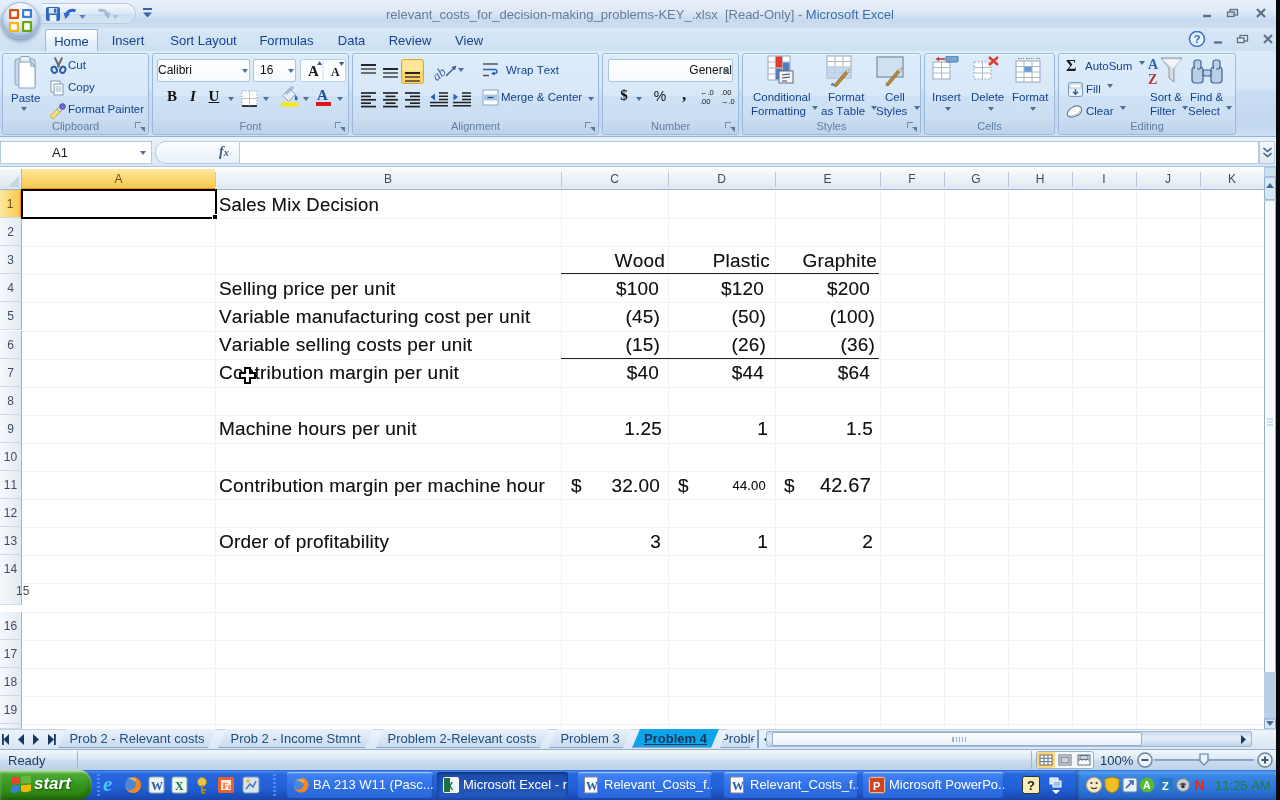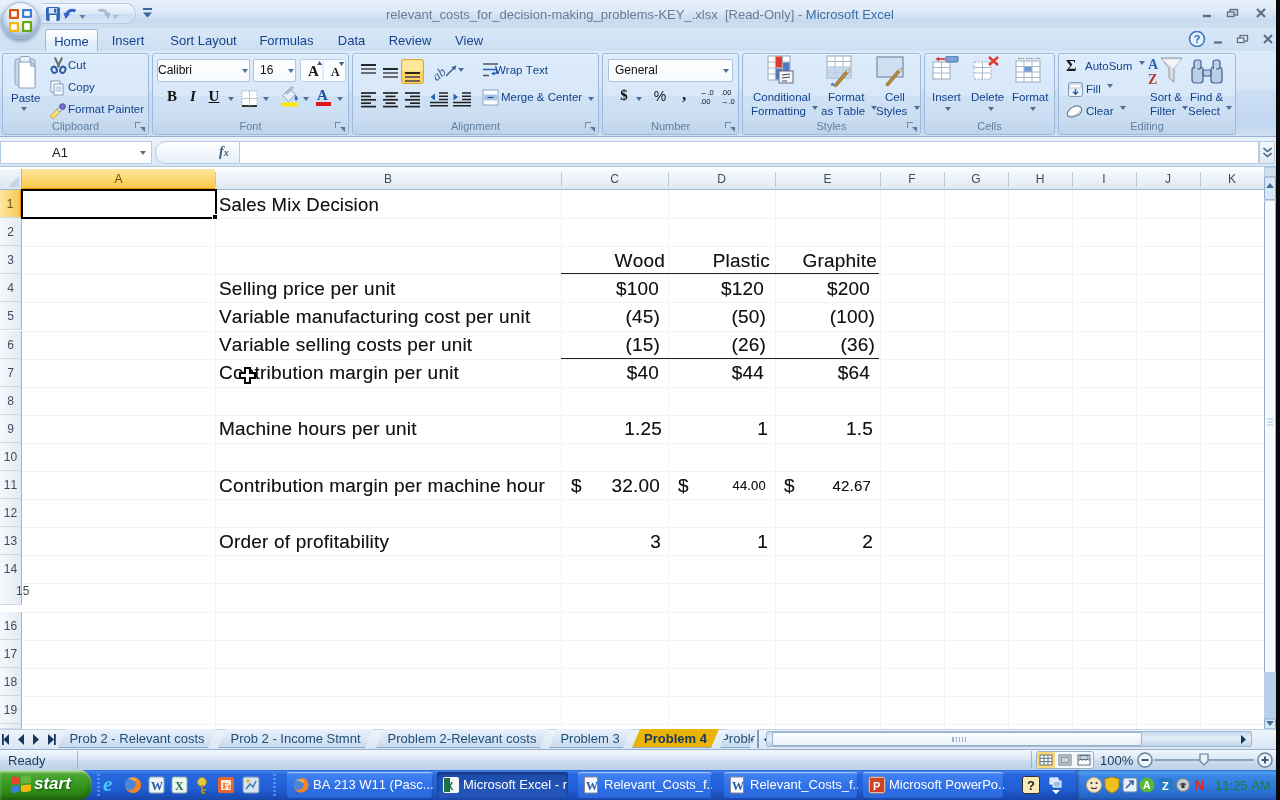--- a/index.html
+++ b/index.html
@@ -41,21 +41,21 @@
 #selall{left:0;top:169px;width:22px;height:21px;background:linear-gradient(#f2f7fb,#dce6f0);border-right:1px solid #9eb6ce;border-bottom:1px solid #9eb6ce;}
 #selall:before{content:"";position:absolute;right:2px;bottom:2px;width:0;height:0;border-left:11px solid transparent;border-bottom:11px solid #c8d4e0;}
 .rowh{position:absolute;left:0;width:22px;background:linear-gradient(90deg,#f6f9fc,#e2eaf2);border-right:1px solid #9eb6ce;border-bottom:1px solid #cdd9e5;text-align:center;font-size:12px;color:#404c5c;}
 .gvl{position:absolute;width:1px;background:#eff3f8;}
 .ct{position:absolute;font-size:19.5px;color:#131313;white-space:nowrap;letter-spacing:0.2px;text-shadow:0 0 0.5px rgba(20,20,20,.45);}
 
 #vsb{left:1264px;top:167px;width:12px;height:562px;background:linear-gradient(90deg,#cfdff0,#e8f1f9 40%,#cfdff0);}
 
 #sheetbar{left:0;top:729px;width:1276px;height:20px;background:linear-gradient(#eef4fb,#d9e6f4);border-top:1px solid #c3d2e2;}
 .stab{position:absolute;top:729px;height:19px;line-height:20px;font-size:13px;color:#1e4e79;text-align:center;background:linear-gradient(#eaf2fb,#c9dbf0);clip-path:polygon(8px 0,100% 0,calc(100% - 8px) 100%,0 100%);border-bottom:1px solid #8fa8c8;}
-.stab.act{background:#eab308;color:#16365c;font-weight:bold;z-index:5;}
+.stab.act{background:#0ea5e9;color:#16365c;font-weight:bold;z-index:5;text-decoration:underline;}
 #hsb{left:766px;top:731px;width:486px;height:16px;background:linear-gradient(#c8d9ec,#e4eef7 45%,#bfd3e9);border:1px solid #a0b8d0;border-radius:2px;}
 #hsbthumb{left:772px;top:732px;width:370px;height:14px;background:linear-gradient(#fdfeff,#e8f0f8);border:1px solid #98b1cc;border-radius:2px;}
 
 #statusbar{left:0;top:749px;width:1276px;height:21px;background:linear-gradient(#f0f6fc 0%,#dfeaf6 40%,#cbdcee 55%,#bcd1e9 100%);border-top:1px solid #96aecd;}
 
 #taskbar{left:0;top:770px;width:1280px;height:30px;background:linear-gradient(#2862d8 0%,#3f83ea 5%,#2767dd 15%,#2160d6 60%,#1c50bd 85%,#1846ab 100%);}
 .tbtn{position:absolute;top:772px;height:26px;border-radius:3px;background:linear-gradient(#71a5f8 0%,#3f80f4 10%,#2e6fe6 60%,#2a67da 100%);box-shadow:inset 0 1px 0 rgba(255,255,255,.4),inset -1px 0 1px rgba(0,0,40,.25);color:#fff;font-size:13px;line-height:26px;white-space:nowrap;overflow:hidden;}
 .tbtn.pressed{background:linear-gradient(#1c4aa8 0%,#2152b4 50%,#2558bd 100%);box-shadow:inset 0 1px 3px rgba(0,0,30,.5);}
 #blackstrip{left:1276px;top:0;width:4px;height:800px;background:#08080a;}
 svg{display:block;}
@@ -264,29 +264,29 @@
 <g stroke="#222" stroke-width="1.5" transform="translate(23,0)">
       <path d="M11 7 l9 0 M11 10.2 l9 0 M11 13.4 l9 0 M2 16.6 l18 0 M2 19.8 l18 0"></path>
     </g>
 <path d="M25.5 7.5 L30 11 L25.5 14.5 Z" fill="#2a62b0"></path>
 </svg>
 <svg class="abs" style="left:482px;top:62px" width="17" height="17" viewBox="0 0 17 17">
 <path d="M1 2 l15 0 M1 13.5 l6 0" stroke="#555" stroke-width="1.4"></path>
 <path d="M1 7.5 l12 0 c2.5 0 2.5 4 0 4 l-2 0" fill="none" stroke="#2a62b0" stroke-width="1.4"></path>
 <path d="M12.5 9.5 l-3.5 2 l3.5 2 z" fill="#2a62b0"></path>
 </svg>
-<div class="rlab" style="left:495px;top:64px;">Wrap Text</div>
+<div class="rlab" style="left:506px;top:64px;">Wrap Text</div>
 <svg class="abs" style="left:482px;top:89px" width="17" height="17" viewBox="0 0 17 17">
 <rect x="1" y="1" width="15" height="15" fill="#fff" stroke="#8aa4c0"></rect>
 <rect x="2" y="5.5" width="13" height="6" fill="#aac4e4"></rect>
 <path d="M5.5 8.5 l6 0" stroke="#1f4e8c" stroke-width="1.2"></path>
 </svg>
 <div class="rlab" style="left:501px;top:91px;">Merge &amp; Center</div>
 <div class="dd" style="left:588px;top:97px;"></div>
-<div class="combo" style="left:608px;top:59px;width:125px;height:23px;line-height:21px;padding-left:6px;">General<span class="dd" style="left:114px;top:9px;"></span></div>
+<div class="combo" style="left:608px;top:59px;width:125px;height:23px;line-height:21px;padding-left:6px;text-align:right;">General<span class="dd" style="left:114px;top:9px;"></span></div>
 <div class="tt" style="left:612px;top:87px;width:24px;text-align:center;font-size:15px;font-weight:bold;color:#111;font-family:'Liberation Serif',serif;">$</div>
 <div class="dd" style="left:636px;top:97px;"></div>
 <div class="tt" style="left:649px;top:88px;width:22px;text-align:center;font-size:14px;color:#111;">%</div>
 <div class="tt" style="left:674px;top:85px;width:20px;text-align:center;font-size:17px;font-weight:bold;color:#111;font-family:'Liberation Serif',serif;">,</div>
 <svg class="abs" style="left:698px;top:87px" width="42" height="22" viewBox="0 0 42 22">
 <g font-family="Liberation Sans" font-size="7.5" fill="#111">
 <text x="2" y="8">←.0</text>
       <text x="2" y="17">.00</text>
 <text x="23" y="8">.00</text>
       <text x="23" y="17">→.0</text>
@@ -490,21 +490,21 @@
 <div class="ct" style="left:219px;top:414.3px;height:28.1px;line-height:29.6px;font-size:19px;">Machine hours per unit</div>
 <div class="ct" style="left:442px;width:220px;text-align:right;top:414.3px;height:28.1px;line-height:29.6px;font-size:19px;">1.25</div>
 <div class="ct" style="left:548px;width:220px;text-align:right;top:414.3px;height:28.1px;line-height:29.6px;font-size:19px;">1</div>
 <div class="ct" style="left:653px;width:220px;text-align:right;top:414.3px;height:28.1px;line-height:29.6px;font-size:19px;">1.5</div>
 <div class="ct" style="left:219px;top:470.5px;height:28.1px;line-height:29.6px;font-size:19px;">Contribution margin per machine hour</div>
 <div class="ct" style="left:571px;top:470.5px;height:28.1px;line-height:29.6px;font-size:19px;">$</div>
 <div class="ct" style="left:440px;width:220px;text-align:right;top:470.5px;height:28.1px;line-height:29.6px;font-size:19px;">32.00</div>
 <div class="ct" style="left:678px;top:470.5px;height:28.1px;line-height:29.6px;font-size:19px;">$</div>
 <div class="ct" style="left:546px;width:220px;text-align:right;top:470.5px;height:28.1px;line-height:29.6px;font-size:13px;">44.00</div>
 <div class="ct" style="left:784px;top:470.5px;height:28.1px;line-height:29.6px;font-size:19px;">$</div>
-<div class="ct" style="left:651px;width:220px;text-align:right;top:470.5px;height:28.1px;line-height:29.6px;font-size:15px;">42.67</div>
+<div class="ct" style="left:651px;width:220px;text-align:right;top:470.5px;height:28.1px;line-height:29.6px;font-size:20px;">42.67</div>
 <div class="ct" style="left:219px;top:526.7px;height:28.1px;line-height:29.6px;font-size:19px;">Order of profitability</div>
 <div class="ct" style="left:441px;width:220px;text-align:right;top:526.7px;height:28.1px;line-height:29.6px;font-size:19px;">3</div>
 <div class="ct" style="left:548px;width:220px;text-align:right;top:526.7px;height:28.1px;line-height:29.6px;font-size:19px;">1</div>
 <div class="ct" style="left:653px;width:220px;text-align:right;top:526.7px;height:28.1px;line-height:29.6px;font-size:19px;">2</div>
 <div class="abs" style="left:561px;top:273.3px;width:318px;height:1px;background:#222;"></div>
 <div class="abs" style="left:561px;top:357.6px;width:318px;height:1px;background:#222;"></div>
 <div class="abs" style="left:21px;top:189px;width:196px;height:30px;border:2px solid #000;background:transparent;"></div>
 <div class="abs" style="left:212px;top:214px;width:6px;height:6px;background:#000;border:1px solid #fff;"></div>
 <svg class="abs" style="left:239px;top:367px;z-index:90" width="17" height="17" viewBox="0 0 17 17">
 <path d="M6 1 L11 1 L11 6 L16 6 L16 11 L11 11 L11 16 L6 16 L6 11 L1 11 L1 6 L6 6 Z" fill="#fff" stroke="#000" stroke-width="2"></path>

